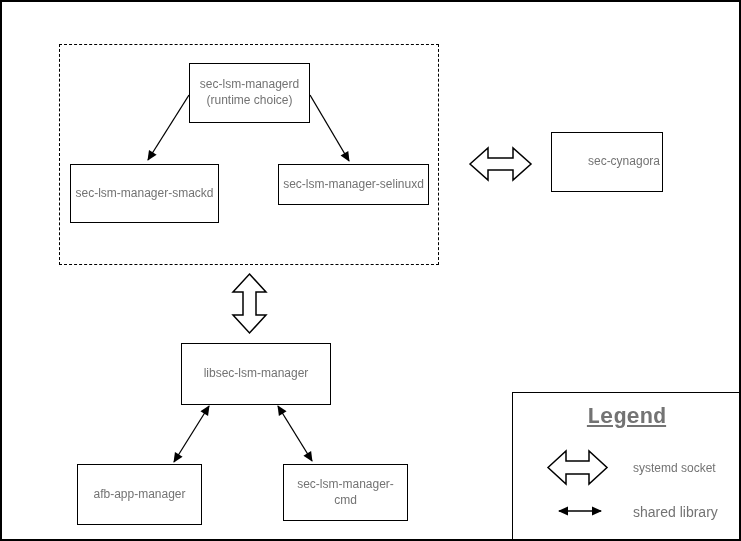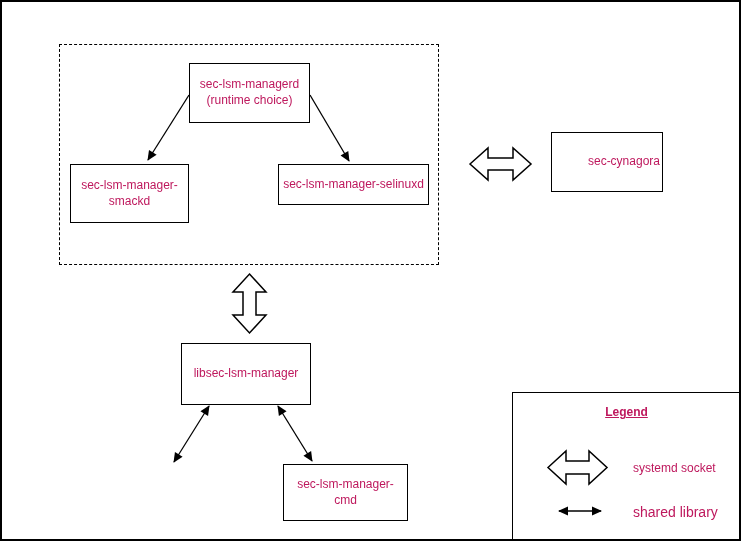--- a/index.html
+++ b/index.html
@@ -1,48 +1,48 @@
 <!DOCTYPE html>
 <html><head>
 <meta charset="utf-8">
 <style>
   html,body{margin:0;padding:0;background:#ffffff;}
   #canvas{
     position:relative;width:741px;height:541px;background:#ffffff;
     border:2px solid #000000;box-sizing:border-box;overflow:hidden;
-    font-family:"Liberation Sans",sans-serif;color:#be185d;
+    font-family:"Liberation Sans",sans-serif;color:#737373;
   }
   #wires{position:absolute;left:0;top:0;width:741px;height:541px;}
   .node{
     position:absolute;border:1px solid #000000;background:#ffffff;
     display:flex;flex-direction:column;align-items:center;justify-content:center;
     text-align:center;font-size:12px;line-height:1.3;box-sizing:border-box;
     padding:2px;
   }
   .node span{display:block;}
   .dashed-group{
     position:absolute;left:57px;top:42px;width:380px;height:221px;
     border:1px dashed #000000;box-sizing:border-box;background:transparent;
   }
   
   #node-managerd{left:187px;top:61px;width:121px;height:60px;}
-  #node-smackd{left:68px;top:162px;width:119px;height:59px;}
+  #node-smackd{left:68px;top:162px;width:149px;height:59px;text-align:right;}
   #node-selinuxd{left:276px;top:162px;width:151px;height:41px;}
   #node-cynagora{left:549px;top:130px;width:112px;height:60px;align-items:flex-end;}
-  #node-libsec{left:179px;top:341px;width:130px;height:62px;}
+  #node-libsec{left:179px;top:341px;width:150px;height:62px;}
   #node-afb{left:75px;top:462px;width:125px;height:61px;}
   #node-cmd{left:281px;top:462px;width:125px;height:57px;}
   
   .legend{
     position:absolute;left:510px;top:390px;width:229px;height:149px;
     border:1px solid #000000;background:#ffffff;box-sizing:border-box;
   }
   .legend-title{
     position:absolute;top:12px;left:0;width:100%;text-align:center;
-    font-size:12px;font-weight:bold;text-decoration:underline;
+    font-size:22px;font-weight:bold;text-decoration:underline;font-family:Liberation Mono, monospace;
   }
   .legend-icon-socket{position:absolute;left:33px;top:56px;}
   .legend-label-socket{position:absolute;left:112px;top:68px;font-size:12px;margin-left:8px;}
   .legend-icon-shared{position:absolute;left:40px;top:112px;}
   .legend-label-shared{position:absolute;left:120px;top:111px;font-size:14px;}
 </style>
 </head>
 <body>
 
 <div id="canvas">
@@ -81,20 +81,23 @@
   </div>
 
   <div class="node" id="node-cynagora">
     <span>sec-cynagora</span>
   </div>
 
   <div class="node" id="node-libsec">
     <span>libsec-lsm-manager</span>
   </div>
 
+  <div class="node" id="node-afb">
+    <span>afb-app-manager</span>
+  </div>
 
   <div class="node" id="node-cmd">
     <span>sec-lsm-manager-cmd</span>
   </div>
 
   <div class="legend">
     <div class="legend-title">Legend</div>
 
     <svg class="legend-icon-socket" width="63" height="37" viewBox="-2 -2 63 37" xmlns="http://www.w3.org/2000/svg">
       <polygon points="0,16.5 18,0 18,10 41,10 41,0 59,16.5 41,33 41,23 18,23 18,33" fill="#ffffff" stroke="#000000" stroke-width="1.5" stroke-linejoin="miter"></polygon>

